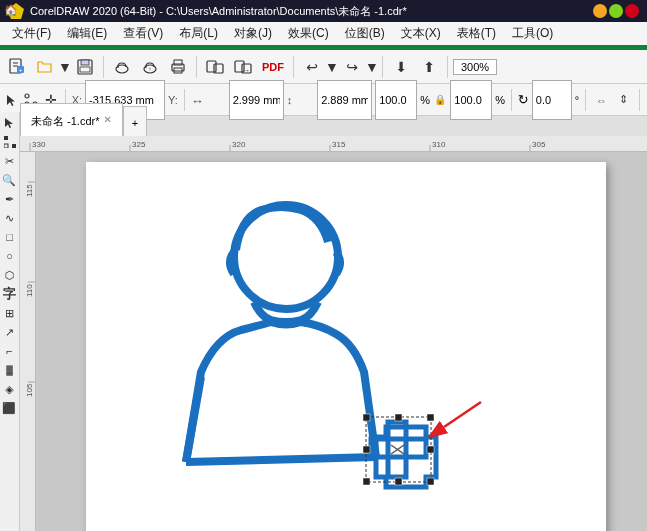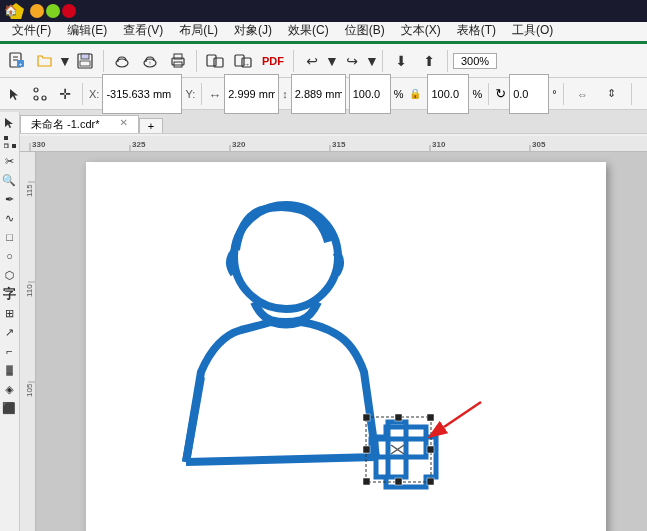--- a/index.html
+++ b/index.html
@@ -23,25 +23,25 @@
     #title-bar .title-text { flex: 1; }
     #title-bar .win-controls { display: flex; gap: 2px; }
     #title-bar .win-btn {
       width: 14px; height: 14px; border-radius: 50%;
       cursor: pointer; display: inline-block;
     }
 
     
     #menu-bar {
       background: #f5f5f5;
-      height: 22px;
-      display: flex;
-      align-items: flex-end;
+      height: 28px;
+      display: flex;
+      align-items: center;
       padding: 0 4px;
-      border-bottom: 3px solid #15803d;
+      border-bottom: 5px solid #15803d;
     }
     #menu-bar span {
       padding: 2px 8px;
       cursor: pointer;
       font-size: 12px;
       color: #222;
     }
 
     
     #toolbar1 {
@@ -85,21 +85,21 @@
     }
     .prop-label { color: #555; font-size: 11px; white-space: nowrap; }
     .prop-input {
       background: white;
       border: 1px solid #aaa;
       padding: 19px 3px;
       font-size: 11px;
       height: 34px;
     }
     .prop-input-w { width: 80px; }
-    .prop-input-sm { width: 55px; }
+    .prop-input-sm { width: 55px; margin-left: 22px; }
 
     
     #left-toolbox {
       position: absolute;
       left: 0; top: 112px;
       width: 20px;
       background: #f0f0f0;
       border-right: 1px solid #ccc;
       display: flex;
       flex-direction: column;
@@ -123,44 +123,43 @@
       height: 24px;
       display: flex;
       align-items: flex-end;
       padding-left: 20px;
       border-bottom: 1px solid #ccc;
     }
     .tab {
       background: #f5f5f5;
       border: 1px solid #bbb;
       border-bottom: none;
-      padding: 1px 10px;
+      padding: 10px 10px;
       font-size: 11px;
       cursor: pointer;
       display: flex;
       align-items: flex-start;
-      gap: 20px;
+      gap: 4px;
     }
     .tab.active { background: white; }
     .tab-close { font-size: 10px; color: #888; cursor: pointer; }
 
     
     #ruler-h {
       position: absolute;
       left: 20px; top: 136px;
       right: 0;
       height: 16px;
       background: #e8e8e8;
       border-bottom: 1px solid #bbb;
       overflow: hidden;
       display: flex;
       align-items: flex-end;
       font-size: 9px;
       color: #555;
-      font-weight: bold;
     }
     #ruler-v {
       position: absolute;
       left: 20px; top: 152px;
       width: 16px;
       bottom: 0;
       background: #e8e8e8;
       border-right: 1px solid #bbb;
       overflow: hidden;
       font-size: 9px;
@@ -189,20 +188,21 @@
       position: absolute;
       left: 0; top: 0;
       width: 100%; height: 100%;
     }
   </style>
 </head>
 <body>
 
 <div id="title-bar">
   <div class="title-icon"></div>
+  <span class="title-text"> CorelDRAW 2020 (64-Bit) - C:\Users\Administrator\Documents\未命名 -1.cdr*</span>
   <div class="win-controls">
     <span class="win-btn" style="background:#f5a623;"></span>
     <span class="win-btn" style="background:#7ed321;"></span>
     <span class="win-btn" style="background:#d0021b;"></span>
   </div>
 </div>
 
 <div id="menu-bar">
   <span>文件(F)</span>
   <span>编辑(E)</span>

